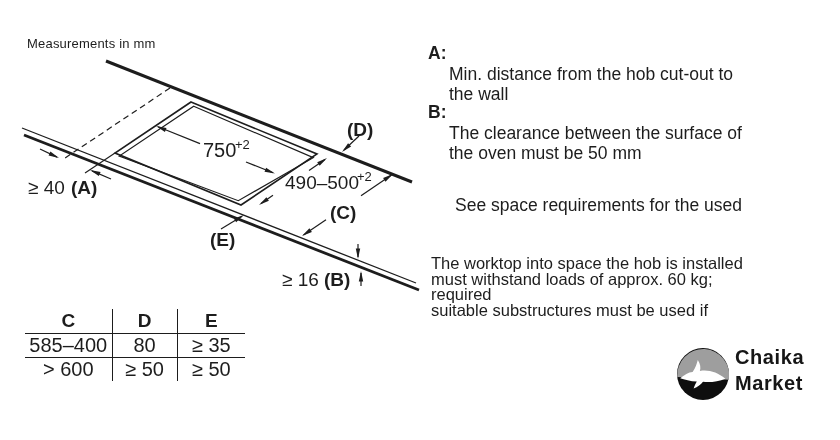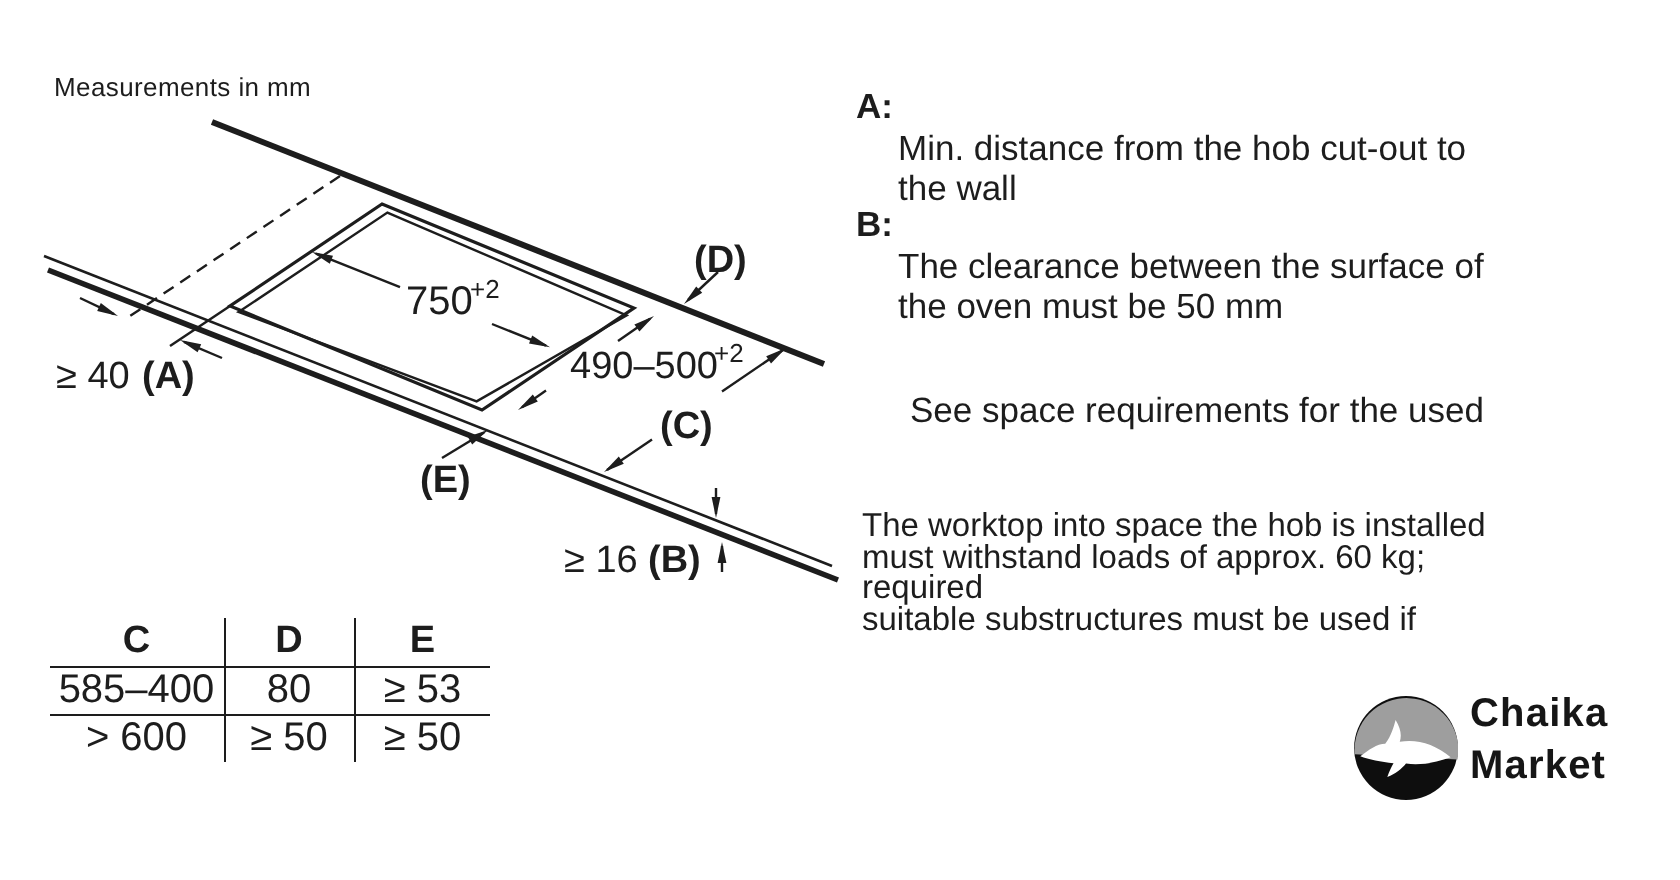--- a/index.html
+++ b/index.html
@@ -129,21 +129,21 @@
       </colgroup>
     <tbody>
         <tr class="hdr">
       <td class="c-col">C</td>
       <td class="d-col">D</td>
       <td>E</td>
     </tr>
     <tr class="r1">
       <td class="c-col">585–400</td>
       <td class="d-col">80</td>
-      <td>≥ 53</td>
+      <td>≥ 35</td>
     </tr>
     <tr class="r2">
       <td class="c-col">&gt; 600</td>
       <td class="d-col">≥ 50</td>
       <td>≥ 50</td>
     </tr>
   </tbody>
     </table>
 
   <svg class="logo-mark" width="52" height="54" viewBox="0 0 50 52">

